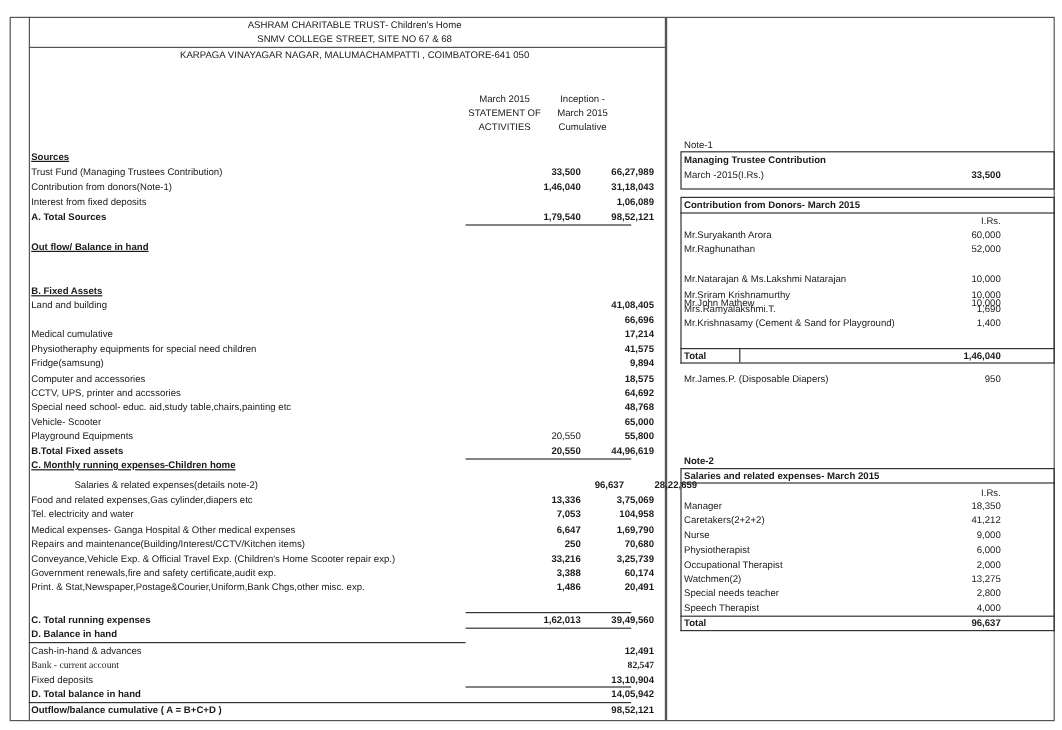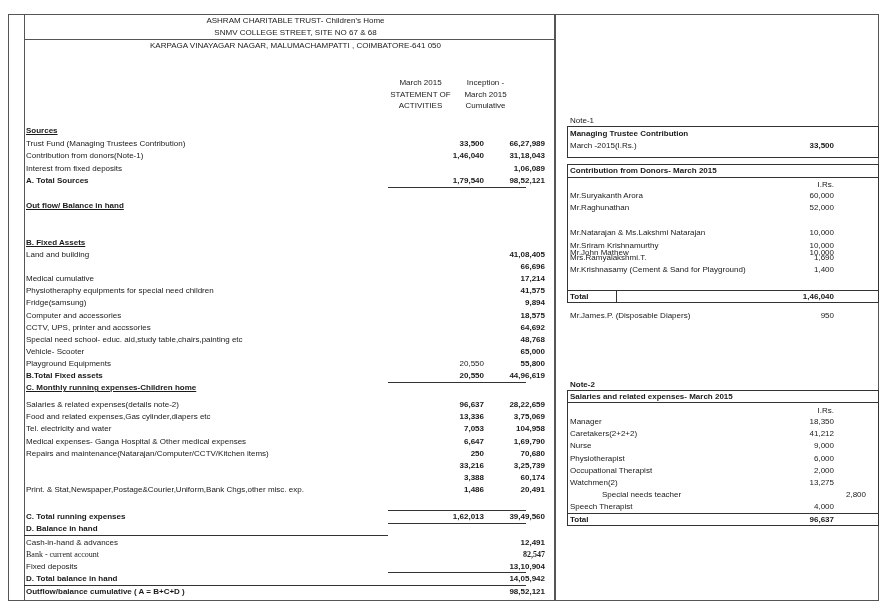--- a/index.html
+++ b/index.html
@@ -132,50 +132,52 @@
     </div>
     <div class="row bold" style="top: 370px;">
       <span class="lbl">B.Total Fixed assets</span>
       <span class="v1">20,550</span>
       <span class="v2">44,96,619</span>
     </div>
     <div class="hline" style="top: 382px; left: 388px; width: 138px;"></div>
     <div class="row bold" style="top: 382px;">
       <span class="lbl ul">C. Monthly running expenses-Children home</span>
     </div>
-    <div class="row" style="top: 399px;">
+    <div class="row" style="top: 399px; margin-left: 36px;">
       <span class="lbl">Salaries &amp; related expenses(details note-2)</span>
       <span class="v1 bold">96,637</span>
       <span class="v2 bold">28,22,659</span>
     </div>
     <div class="row" style="top: 411.2px;">
       <span class="lbl">Food and related expenses,Gas cylinder,diapers etc</span>
       <span class="v1 bold">13,336</span>
       <span class="v2 bold">3,75,069</span>
     </div>
     <div class="row" style="top: 423.4px;">
       <span class="lbl">Tel. electricity and water</span>
       <span class="v1 bold">7,053</span>
       <span class="v2 bold">104,958</span>
     </div>
     <div class="row" style="top: 435.6px;">
       <span class="lbl">Medical expenses- Ganga Hospital &amp; Other medical expenses</span>
       <span class="v1 bold">6,647</span>
       <span class="v2 bold">1,69,790</span>
     </div>
     <div class="row" style="top: 447.8px;">
-      <span class="lbl">Repairs and maintenance(Natarajan/Computer/CCTV/Kitchen items)</span>
+      <span class="lbl">Repairs and maintenance(Building/Interest/CCTV/Kitchen items)</span>
       <span class="v1 bold">250</span>
       <span class="v2 bold">70,680</span>
     </div>
     <div class="row" style="top: 460px;">
+      <span class="lbl">Conveyance,Vehicle Exp. &amp; Official Travel Exp. (Children's Home Scooter repair exp.)</span>
       <span class="v1 bold">33,216</span>
       <span class="v2 bold">3,25,739</span>
     </div>
     <div class="row" style="top: 472.2px;">
+      <span class="lbl">Government renewals,fire and safety certificate,audit exp.</span>
       <span class="v1 bold">3,388</span>
       <span class="v2 bold">60,174</span>
     </div>
     <div class="row" style="top: 484.4px;">
       <span class="lbl">Print. &amp; Stat,Newspaper,Postage&amp;Courier,Uniform,Bank Chgs,other misc. exp.</span>
       <span class="v1 bold">1,486</span>
       <span class="v2 bold">20,491</span>
     </div>
     <div class="hline" style="top: 510px; left: 388px; width: 138px;"></div>
     <div class="row bold" style="top: 511px;">
@@ -297,21 +299,21 @@
       <span class="val">6,000</span>
     </div>
     <div class="nrow" style="left: 568px; width: 266px; top: 464.8px;">
       <span class="lbl">Occupational Therapist</span>
       <span class="val">2,000</span>
     </div>
     <div class="nrow" style="left: 568px; width: 266px; top: 477px;">
       <span class="lbl">Watchmen(2)</span>
       <span class="val">13,275</span>
     </div>
-    <div class="nrow" style="left: 600px; width: 266px; top: 489.2px;">
+    <div class="nrow" style="left: 568px; width: 266px; top: 489.2px;">
       <span class="lbl">Special needs teacher</span>
       <span class="val">2,800</span>
     </div>
     <div class="nrow" style="left: 568px; width: 266px; top: 501.4px;">
       <span class="lbl">Speech Therapist</span>
       <span class="val">4,000</span>
     </div>
   </div>
 <div class="hline" style="left:567px; top:513px; width:312px;"></div>
 <div class="nrow bold" style="left:568px; top:514px; width:266px;">

